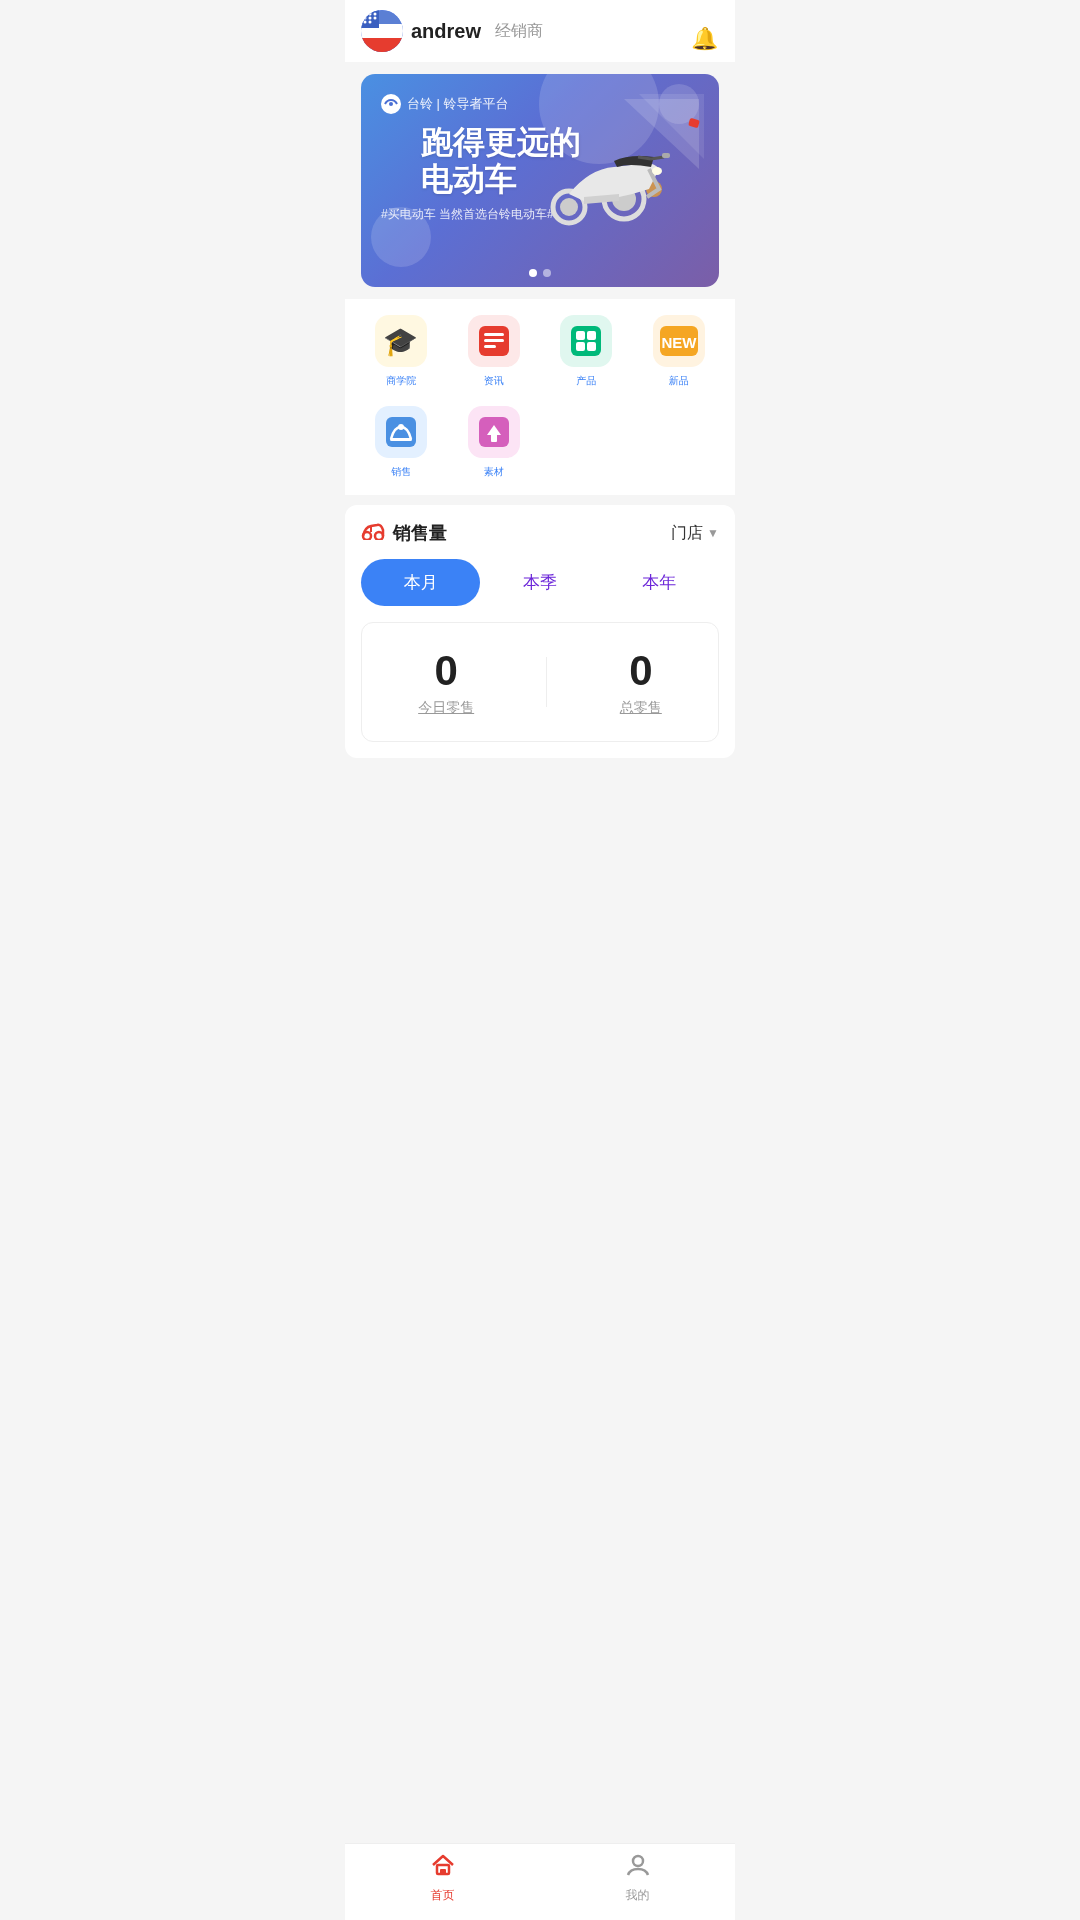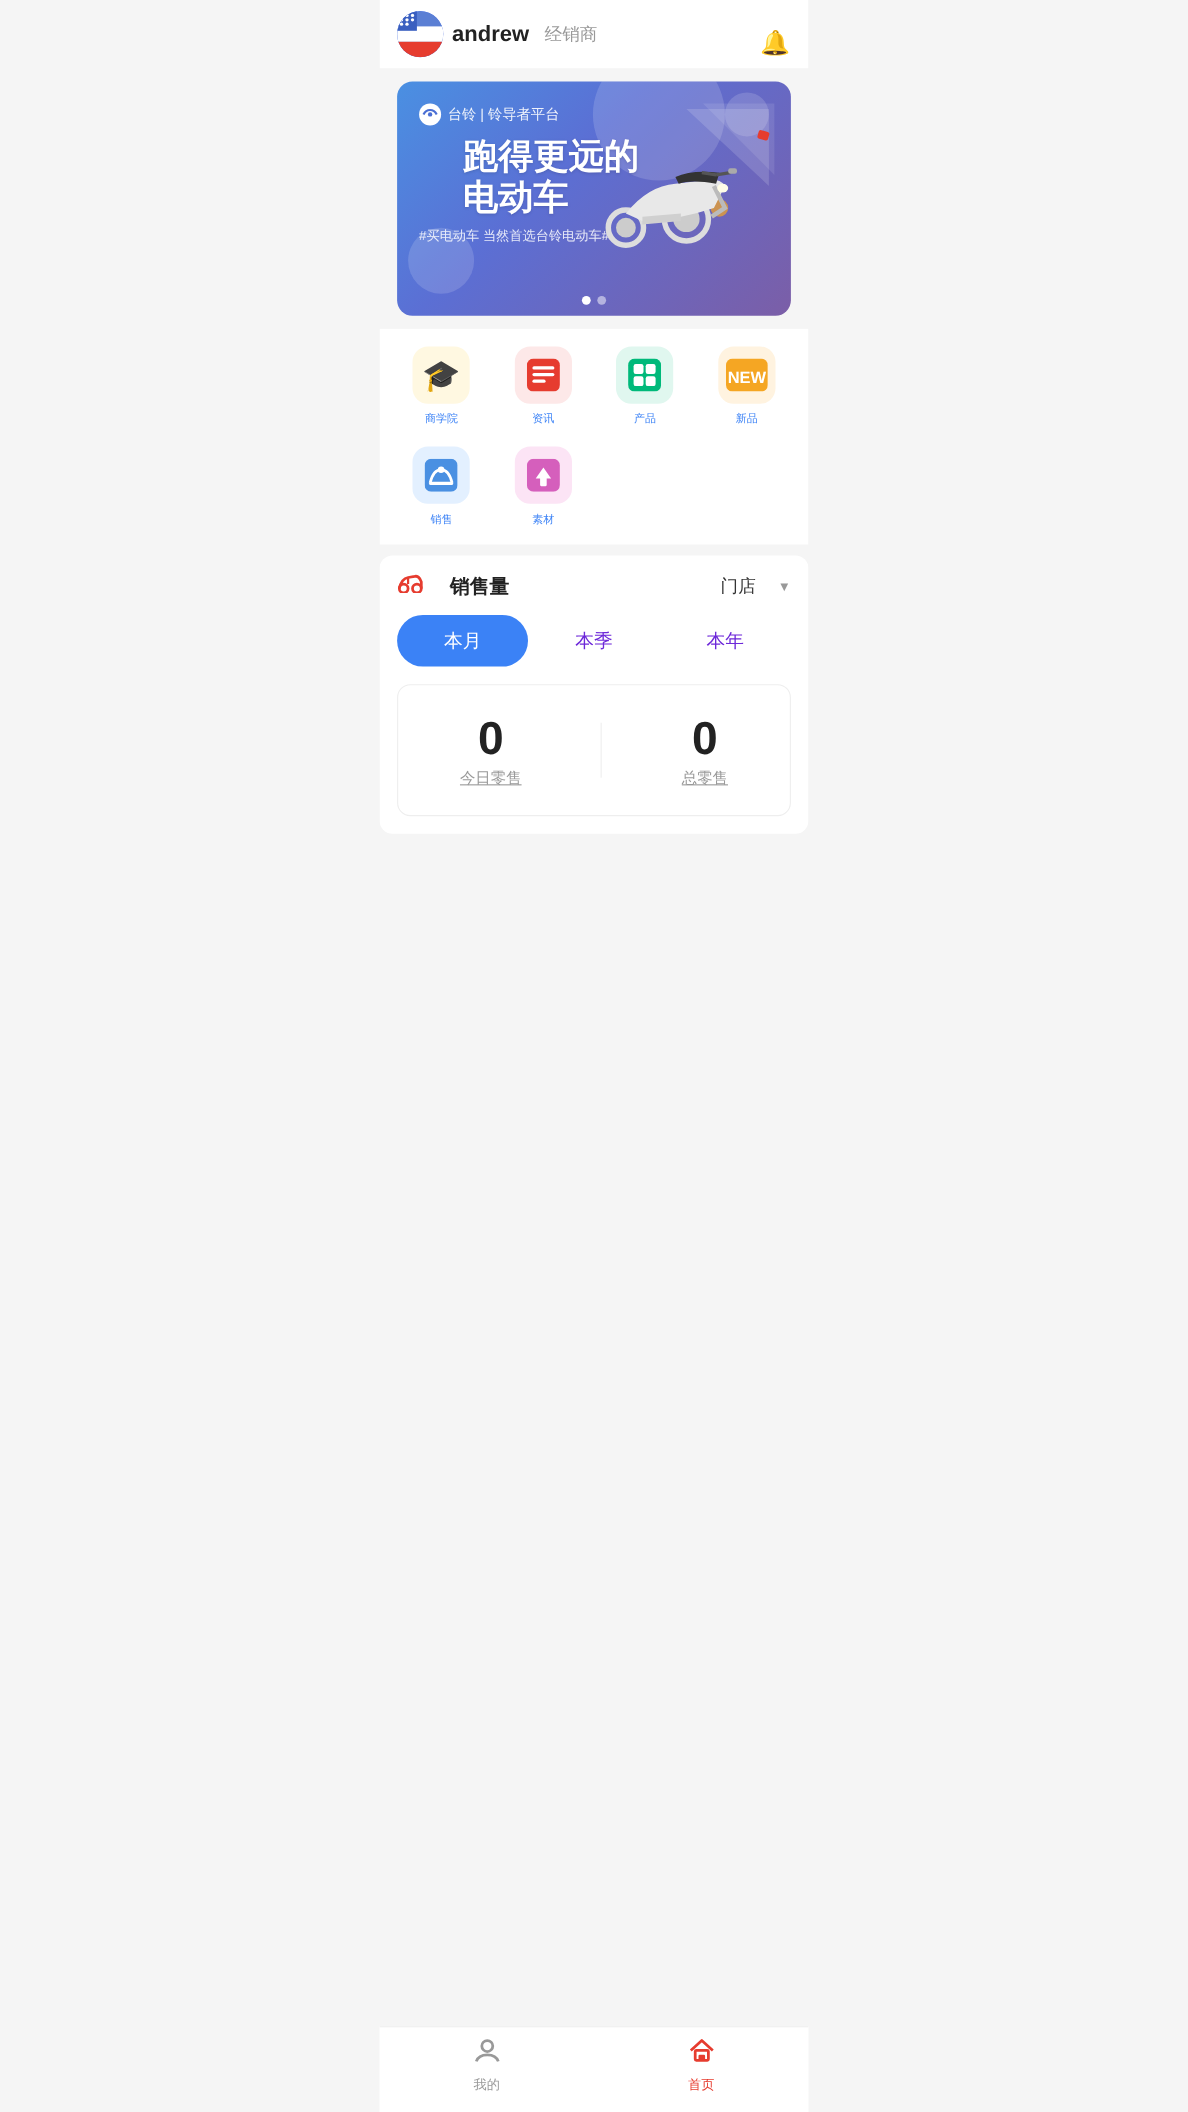--- a/index.html
+++ b/index.html
@@ -136,27 +136,27 @@
     .sales-section {
       background: #fff;
       margin: 0 0 10px;
       padding: 16px;
       border-radius: 12px;
     }
     .sales-header {
       display: flex; align-items: center; justify-content: space-between;
       margin-bottom: 14px;
     }
-    .sales-title-row { display: flex; align-items: center; gap: 24px; }
+    .sales-title-row { display: flex; align-items: center; gap: 8px; }
     .sales-title {
       font-size: 18px; font-weight: 700; color: #222;
     }
     .sales-icon { font-size: 20px; color: #e63c2f; }
     .store-selector {
-      display: flex; align-items: center; gap: 20px;
+      display: flex; align-items: center; gap: 4px;
       font-size: 16px; color: #333;
       cursor: pointer;
     }
     .chevron-down { font-size: 12px; color: #999; }
 
     
     .period-tabs {
       display: flex; gap: 0;
       margin-bottom: 16px;
     }
@@ -399,32 +399,32 @@
       <div class="stat-divider"></div>
       <div class="stat-item">
         <div class="stat-value">0</div>
         <div class="stat-label">总零售</div>
       </div>
     </div>
   </div>
 </div>
 
 <nav class="bottom-nav">
-  <div class="nav-item">
-    <span class="nav-icon">
-      <svg width="26" height="26" viewBox="0 0 26 26">
-        <circle cx="13" cy="9" r="5" fill="none" stroke="#999" stroke-width="2.5"></circle>
-        <path d="M3,23 Q5,17 13,17 Q21,17 23,23" stroke="#999" stroke-width="2.5" fill="none"></path>
-      </svg>
-    </span>
-    <span class="nav-label">我的</span>
-  </div>
   <div class="nav-item active">
     <span class="nav-icon" style="color:#e63c2f;">
       <svg width="26" height="26" viewBox="0 0 26 26">
         <path d="M3,13 L13,4 L23,13" stroke="#e63c2f" stroke-width="2.5" fill="none" stroke-linejoin="round"></path>
         <rect x="7" y="13" width="12" height="9" rx="1" fill="none" stroke="#e63c2f" stroke-width="2.5"></rect>
         <rect x="10" y="17" width="6" height="5" rx="1" fill="#e63c2f"></rect>
       </svg>
     </span>
     <span class="nav-label" style="color:#e63c2f;">首页</span>
   </div>
+  <div class="nav-item">
+    <span class="nav-icon">
+      <svg width="26" height="26" viewBox="0 0 26 26">
+        <circle cx="13" cy="9" r="5" fill="none" stroke="#999" stroke-width="2.5"></circle>
+        <path d="M3,23 Q5,17 13,17 Q21,17 23,23" stroke="#999" stroke-width="2.5" fill="none"></path>
+      </svg>
+    </span>
+    <span class="nav-label">我的</span>
+  </div>
 </nav>
 
 </body></html>

